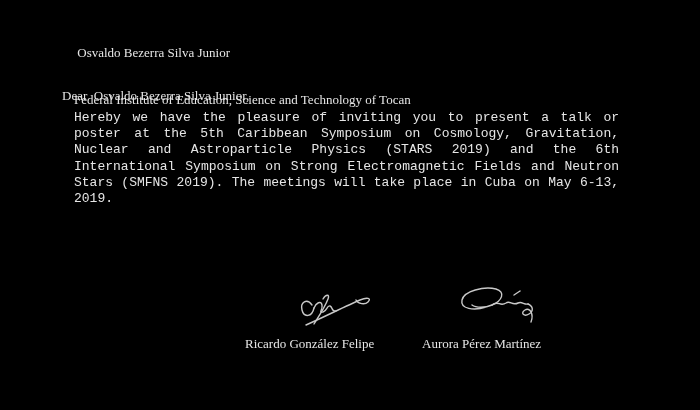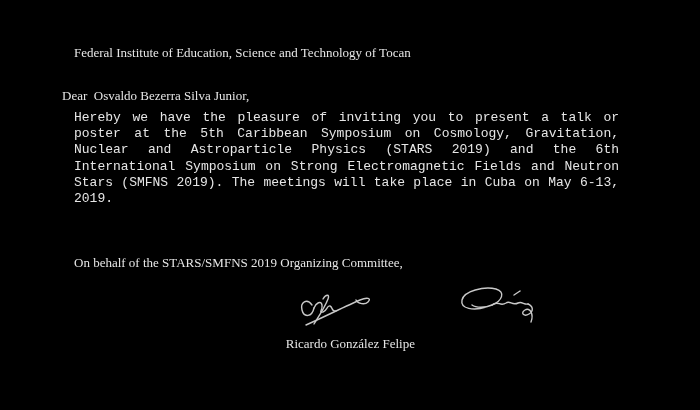--- a/index.html
+++ b/index.html
@@ -44,51 +44,52 @@
     stroke: #c9c9c9;
     stroke-width: 1.4;
     stroke-linecap: round;
     stroke-linejoin: round;
   }
   .sig1 { left: 298px; top: 292px; }
   .sig2 { left: 454px; top: 284px; }
   .signer-name {
     top: 336px;
     width: 170px;
-    text-align: right;
+    text-align: left;
     white-space: nowrap;
   }
   .signer1 { left: 245px; }
   .signer2 { left: 422px; }
 </style>
 </head>
 <body>
 
 <div class="screen">
 
   <div class="abs recipient-block pre">
+    <div> Osvaldo Bezerra Silva Junior</div>
     <div>Federal Institute of Education, Science and Technology of Tocan</div>
   </div>
 
   <div class="abs salutation pre">Dear  Osvaldo Bezerra Silva Junior,</div>
 
   <div class="abs body-paragraph">Hereby we have the pleasure of inviting you to present a talk or poster at the 5th Caribbean Symposium on Cosmology, Gravitation, Nuclear and Astroparticle Physics (STARS 2019) and the 6th International Symposium on Strong Electromagnetic Fields and Neutron Stars (SMFNS 2019). The meetings will take place in Cuba on May 6-13, 2019.</div>
 
 
-  <div class="abs committee-line">On behalf of the STARS/SMFNS 2019 Organizing Committee,</div>
 
   <svg class="abs sig sig1" width="80" height="38" viewBox="0 0 80 38" aria-hidden="true">
     <path d="M14,13 C9,6 2,10 4,18 C6,26 14,25 16,16"></path>
     <path d="M25,7 C28,2 32,2 30,7 C27,15 21,24 16,32"></path>
     <path d="M16,16 C18,11 23,8 24,13 C25,18 20,21 25,20 C29,19 29,13 32,14 C35,15 33,20 38,19"></path>
     <path d="M8,33 C26,25 50,13 62,8 C69,5 74,6 70,10 C67,13 60,12 58,8"></path>
   </svg>
 
   <svg class="abs sig sig2" width="88" height="44" viewBox="0 0 88 44" aria-hidden="true">
     <path d="M32,23 C20,27 6,25 8,16 C10,7 30,2 42,5 C52,8 48,17 38,21 C31,24 22,24 18,21"></path>
     <path d="M38,21 C44,16 46,23 52,19 C56,16 58,22 64,19 C68,17 70,21 74,20"></path>
     <path d="M60,11 L66,7"></path>
     <path d="M74,20 C79,22 80,27 75,30 C70,33 66,29 71,26 C76,23 80,30 77,38"></path>
   </svg>
 
   <div class="abs signer-name signer1">Ricardo González Felipe</div>
+  <div class="abs signer-name signer2">Aurora Pérez Martínez</div>
 
 </div>
 
 </body></html>

